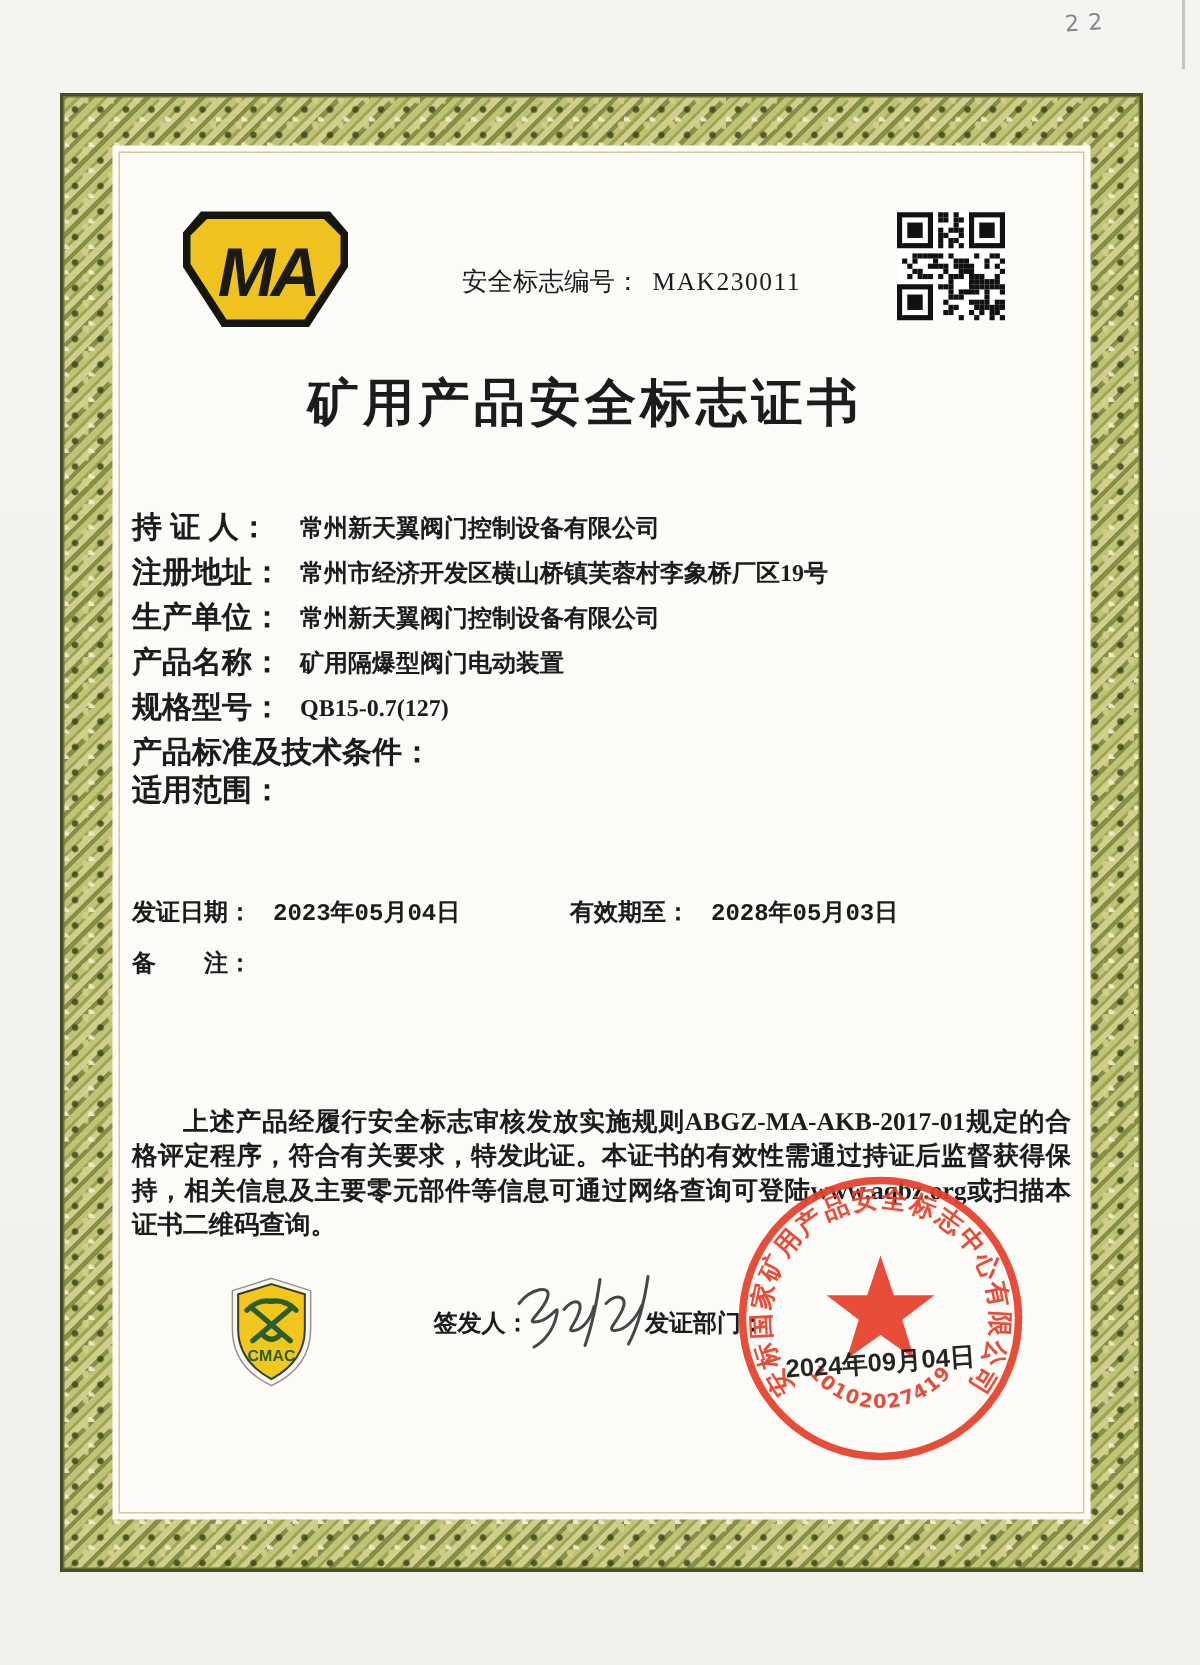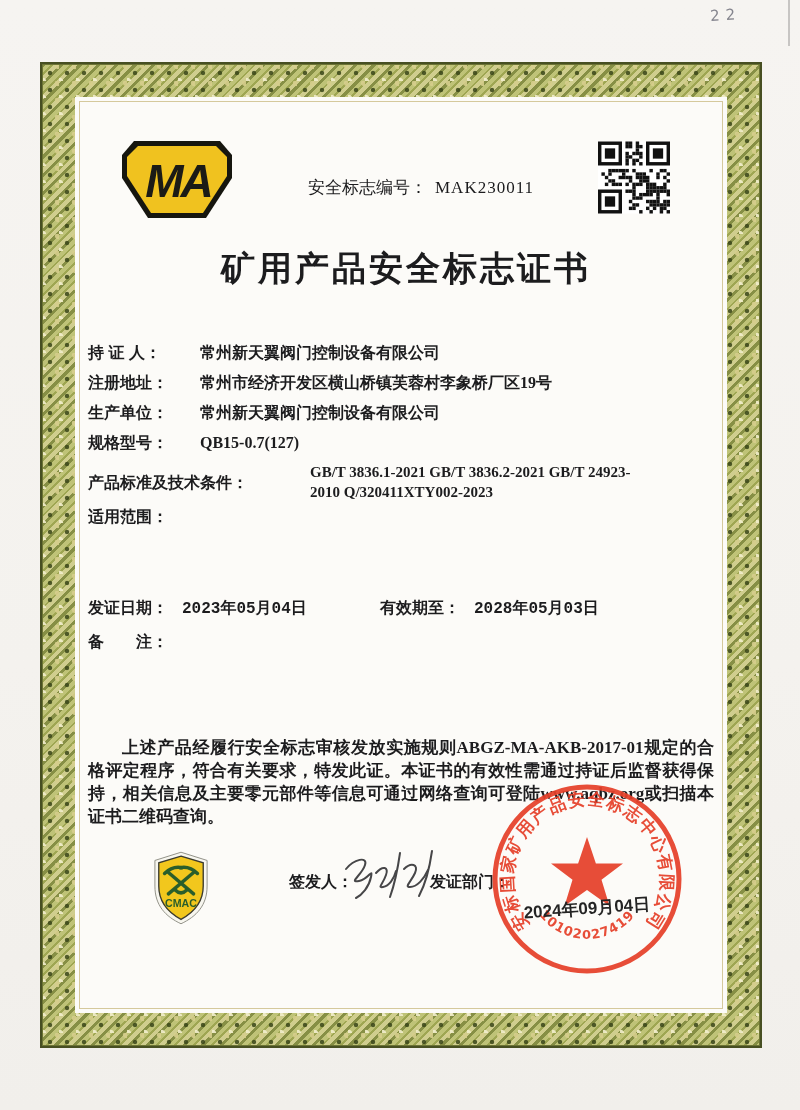--- a/index.html
+++ b/index.html
@@ -21,25 +21,25 @@
     box-shadow:inset 0 0 0 1px #6c7434;}
   .frame-inner{position:absolute;left:33px;top:33px;right:33px;bottom:33px;background:#fcfbf8;}
   .inner-line{position:absolute;left:39px;top:39px;right:39px;bottom:39px;border:1px solid #d5c99c;}
 
   .content{position:absolute;left:0;top:0;width:800px;height:1003px;z-index:2;color:#1c1c1e;}
 
   .ma-logo{position:absolute;left:118px;top:138px;}
   .cert-no{position:absolute;left:308px;top:176px;font-family:"Liberation Serif","DejaVu Serif",serif;font-size:17px;}
   .cert-no .val{margin-left:8px;letter-spacing:1px;}
   .qr{position:absolute;left:598px;top:139px;}
-  .title{position:absolute;left:78px;top:246px;width:656px;text-align:center;font-family:Liberation Mono, monospace;font-weight:bold;font-size:34px;letter-spacing:3px;}
+  .title{position:absolute;left:62px;top:246px;width:656px;text-align:center;font-family:Liberation Mono, monospace;font-weight:bold;font-size:34px;letter-spacing:3px;}
 
   .fields{position:absolute;left:88px;top:342px;width:566px;}
   .field-row{display:flex;margin-bottom:9px;line-height:21px;}
-  .flabel{width:112px;flex-shrink:0;font-weight:bold;font-size:16px;}
+  .flabel{width:112px;flex-shrink:0;font-weight:bold;font-size:20px;}
   .fvalue{font-weight:bold;font-size:16px;font-family:"Liberation Serif","DejaVu Serif",serif;}
   .field-row.std{align-items:center;margin-top:4px;margin-bottom:4px;}
   .field-row.std .flabel{width:222px;}
   .field-row.std .fvalue{width:344px;line-height:20px;font-size:15px;}
 
   .dates-row{position:absolute;left:88px;top:598px;display:flex;font-weight:bold;font-size:16px;}
   .dates-row .dlabel{flex-shrink:0;}
   .dates-row .dval{font-family:Liberation Mono, monospace;margin-left:14px;}
   .dates-row .d1v{width:176px;}
   .dates-row .d2l{margin-left:22px;}
@@ -223,26 +223,29 @@
       </div>
       <div class="field-row">
         <span class="flabel">注册地址：</span>
         <span class="fvalue">常州市经济开发区横山桥镇芙蓉村李象桥厂区19号</span>
       </div>
       <div class="field-row">
         <span class="flabel">生产单位：</span>
         <span class="fvalue">常州新天翼阀门控制设备有限公司</span>
       </div>
       <div class="field-row">
+        <span class="flabel">产品名称：</span>
+        <span class="fvalue">矿用隔爆型阀门电动装置</span>
+      </div>
+      <div class="field-row">
         <span class="flabel">规格型号：</span>
         <span class="fvalue">QB15-0.7(127)</span>
       </div>
       <div class="field-row std">
         <span class="flabel">产品标准及技术条件：</span>
-        <span class="fvalue">GB/T 3836.1-2021 GB/T 3836.2-2021 GB/T 24923-2010 Q/320411XTY002-2023</span>
       </div>
       <div class="field-row">
         <span class="flabel">适用范围：</span>
       </div>
     </div>
 
     <div class="dates-row">
       <span class="dlabel">发证日期：</span>
       <span class="dval d1v">2023年05月04日</span>
       <span class="dlabel d2l">有效期至：</span>

